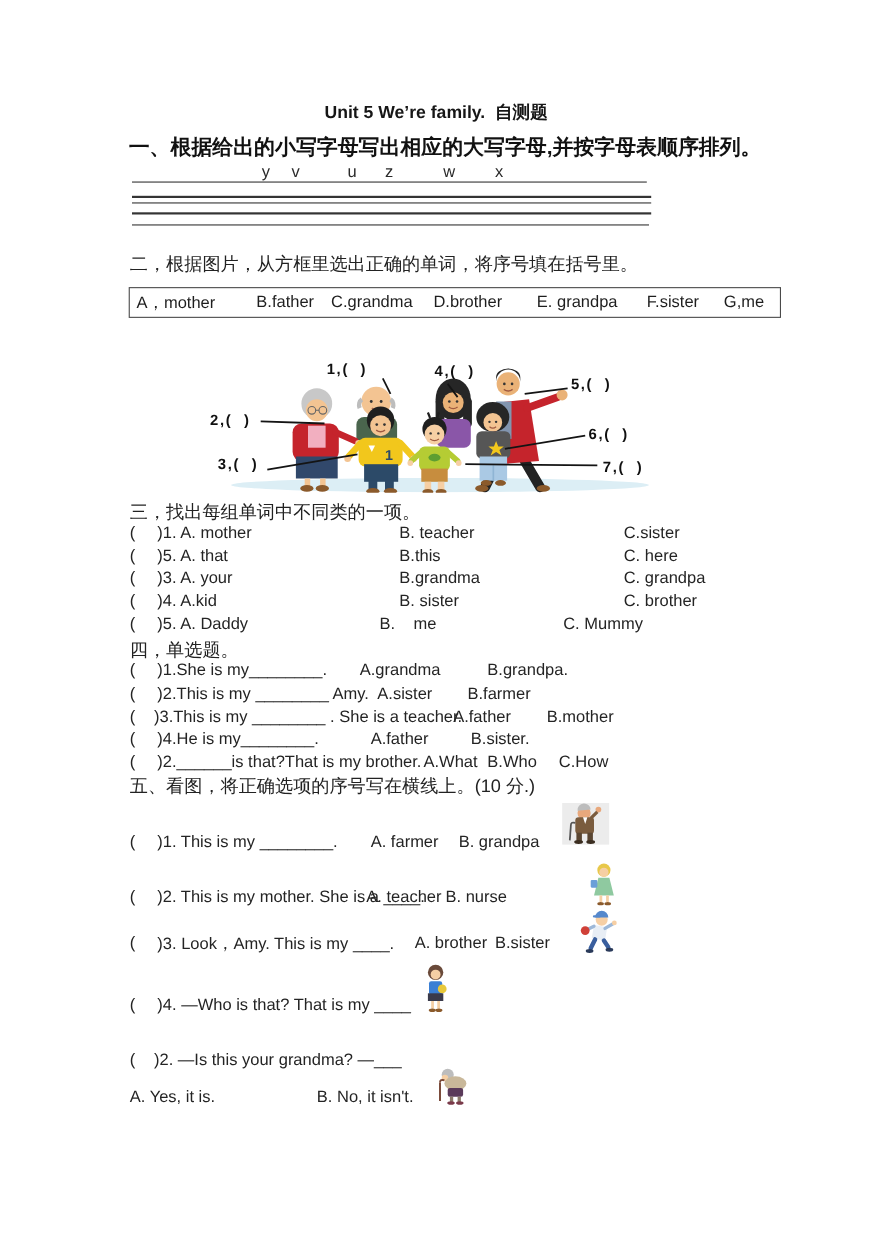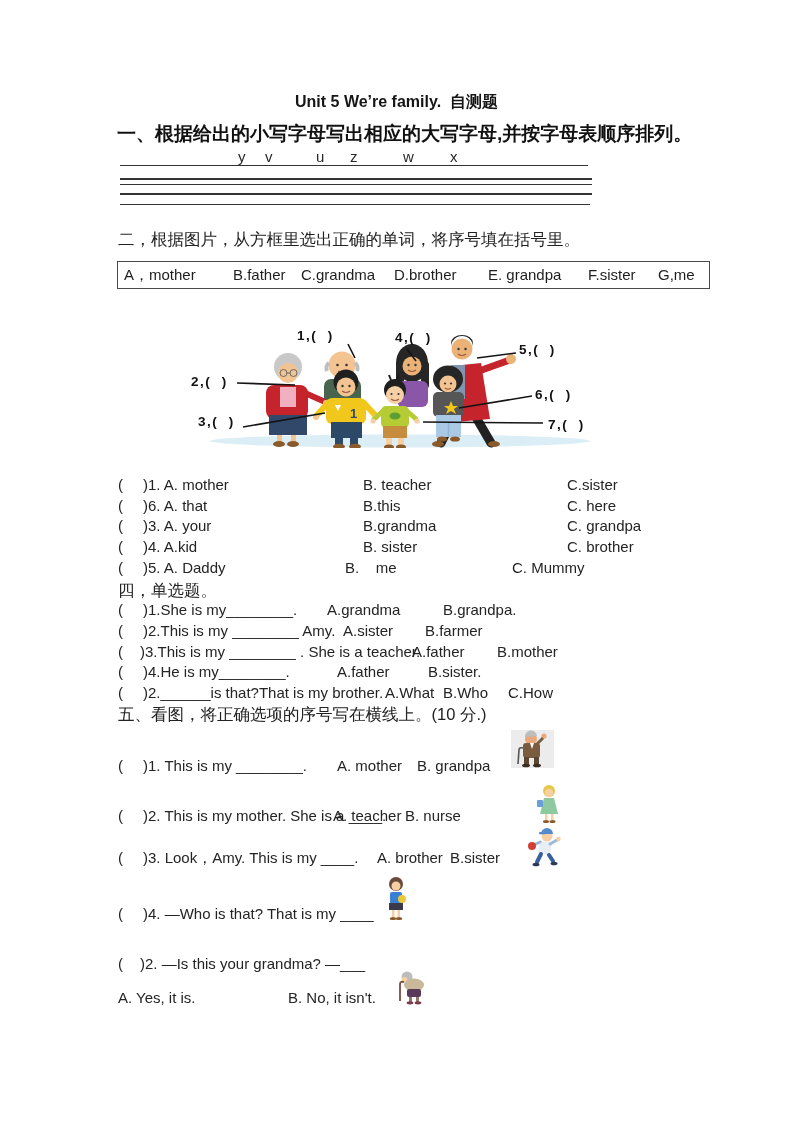--- a/index.html
+++ b/index.html
@@ -176,29 +176,30 @@
     </svg>
     <span class="callout" style="left:112px;top:1px" data-bind="section2.callouts.0">1,(  )</span>
     <span class="callout" style="left:6px;top:47px" data-bind="section2.callouts.1">2,(  )</span>
     <span class="callout" style="left:13px;top:87px" data-bind="section2.callouts.2">3,(  )</span>
     <span class="callout" style="left:210px;top:3px" data-bind="section2.callouts.3">4,(  )</span>
     <span class="callout" style="left:334px;top:15px" data-bind="section2.callouts.4">5,(  )</span>
     <span class="callout" style="left:350px;top:60px" data-bind="section2.callouts.5">6,(  )</span>
     <span class="callout" style="left:363px;top:90px" data-bind="section2.callouts.6">7,(  )</span>
   </div>
 
+  <div class="abs h" style="top:455px;left:118px" data-bind="section3.heading">三，找出每组单词中不同类的一项。</div>
   <div class="row" style="top:476px">
     <span style="left:118px" data-bind="common.open_paren">(</span>
     <span style="left:143px" data-bind="section3.rows.0.lead">)1. A. mother</span>
     <span style="left:363px" data-bind="section3.rows.0.b">B. teacher</span>
     <span style="left:567px" data-bind="section3.rows.0.c">C.sister</span>
   </div>
   <div class="row" style="top:497px">
     <span style="left:118px" data-bind="common.open_paren">(</span>
-    <span style="left:143px" data-bind="section3.rows.1.lead">)6. A. that</span>
+    <span style="left:143px" data-bind="section3.rows.1.lead">)5. A. that</span>
     <span style="left:363px" data-bind="section3.rows.1.b">B.this</span>
     <span style="left:567px" data-bind="section3.rows.1.c">C. here</span>
   </div>
   <div class="row" style="top:517px">
     <span style="left:118px" data-bind="common.open_paren">(</span>
     <span style="left:143px" data-bind="section3.rows.2.lead">)3. A. your</span>
     <span style="left:363px" data-bind="section3.rows.2.b">B.grandma</span>
     <span style="left:567px" data-bind="section3.rows.2.c">C. grandpa</span>
   </div>
   <div class="row" style="top:538px">
@@ -245,21 +246,21 @@
     <span style="left:385px" data-bind="section4.rows.4.a">A.What</span>
     <span style="left:443px" data-bind="section4.rows.4.b">B.Who</span>
     <span style="left:508px" data-bind="section4.rows.4.c">C.How</span>
   </div>
 
   <div class="abs h" style="top:704px;left:118px" data-bind="section5.heading">五、看图，将正确选项的序号写在横线上。(10 分.)</div>
 
   <div class="row" style="top:757px">
     <span style="left:118px" data-bind="common.open_paren">(</span>
     <span style="left:143px" data-bind="section5.q1.lead">)1. This is my ________.</span>
-    <span style="left:337px" data-bind="section5.q1.a">A. mother</span>
+    <span style="left:337px" data-bind="section5.q1.a">A. farmer</span>
     <span style="left:417px" data-bind="section5.q1.b">B. grandpa</span>
   </div>
   <svg class="icon-img" style="left:511px;top:730px" width="43" height="38" viewBox="0 0 43 38">
     <rect x="0" y="0" width="43" height="38" fill="#ececec"></rect>
     <circle cx="20" cy="9" r="6" fill="#e8a87c"></circle>
     <path d="M14,7 a6,6 0 0 1 12,-1" fill="#bdbdbd"></path>
     <circle cx="33" cy="6" r="2.6" fill="#e8a87c"></circle>
     <path d="M26,14 L32,8" stroke="#7a5c3e" stroke-width="3"></path>
     <rect x="12" y="13" width="17" height="15" rx="3" fill="#7a5c3e"></rect>
     <polygon points="19,13 23,13 21,19" fill="#fff"></polygon>

